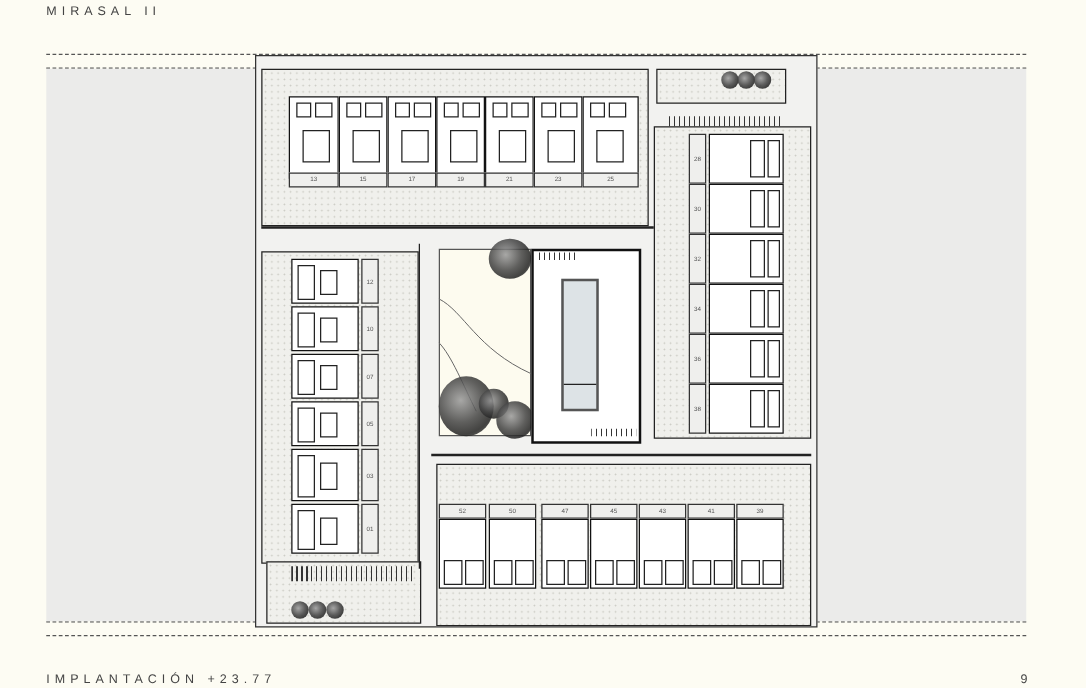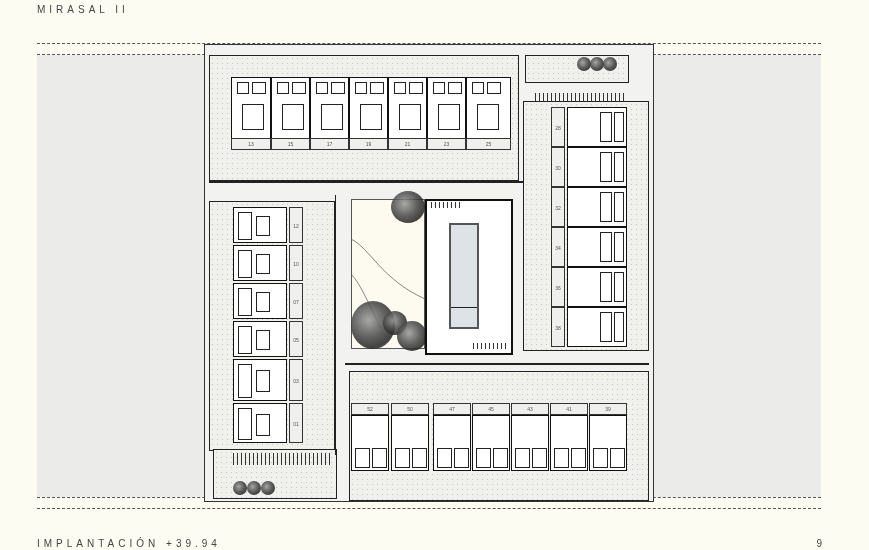--- a/index.html
+++ b/index.html
@@ -225,14 +225,14 @@
   <div class="block stip" style="left:8px;top:404px;width:124px;height:50px;"></div>
   <div class="hatch" style="left:28px;top:408px;width:98px;height:12px;"></div>
   <div class="tree" style="left:28px;top:436px;width:14px;height:14px;"></div>
   <div class="tree" style="left:42px;top:436px;width:14px;height:14px;"></div>
   <div class="tree" style="left:56px;top:436px;width:14px;height:14px;"></div>
 
   <div class="line" style="left:130px;top:150px;width:1px;height:260px;"></div>
   <div class="line" style="left:140px;top:318px;width:304px;height:2px;"></div>
 </div>
 
-<div class="ftr">IMPLANTACIÓN +39.94</div>
+<div class="ftr">IMPLANTACIÓN +23.77</div>
 <div class="pg">9</div>
 
 </body></html>

